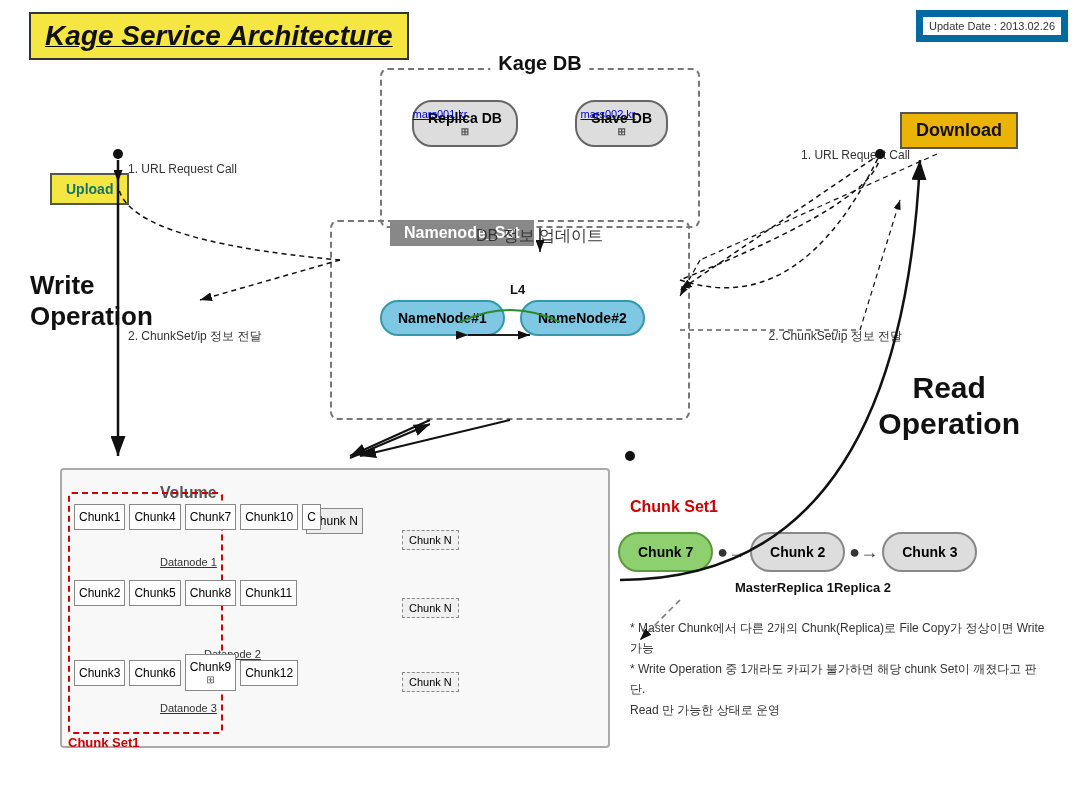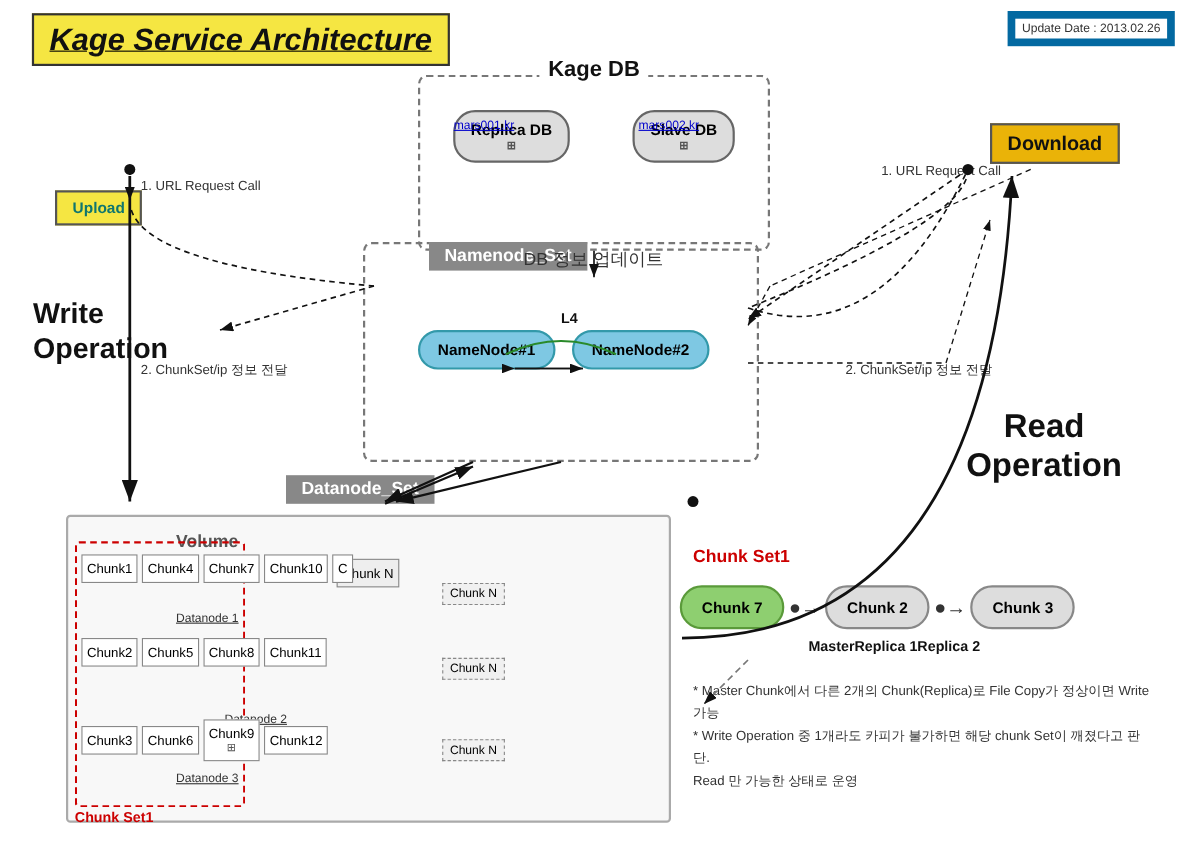--- a/index.html
+++ b/index.html
@@ -471,21 +471,20 @@
   <div class="db-url slave-url">mars002.kr</div>
 
   <div class="namenode-set-outer"></div>
   <div class="namenode-set-label">Namenode_Set</div>
 
   <div class="l4-label">L4</div>
 
   <div class="namenode nn1">NameNode#1</div>
   <div class="namenode nn2">NameNode#2</div>
 
-  <div class="datanode-set-label">Datanode_Set</div>
 
   <div class="volume-outer"></div>
   <div class="volume-label">Volume</div>
 
   <div class="chunk-set-outline"></div>
   <div class="chunk-set-outline-label">Chunk Set1</div>
 
   <div class="datanode-row row1">
     <div class="chunk-cell">Chunk1</div>
     <div class="chunk-cell">Chunk4</div>

